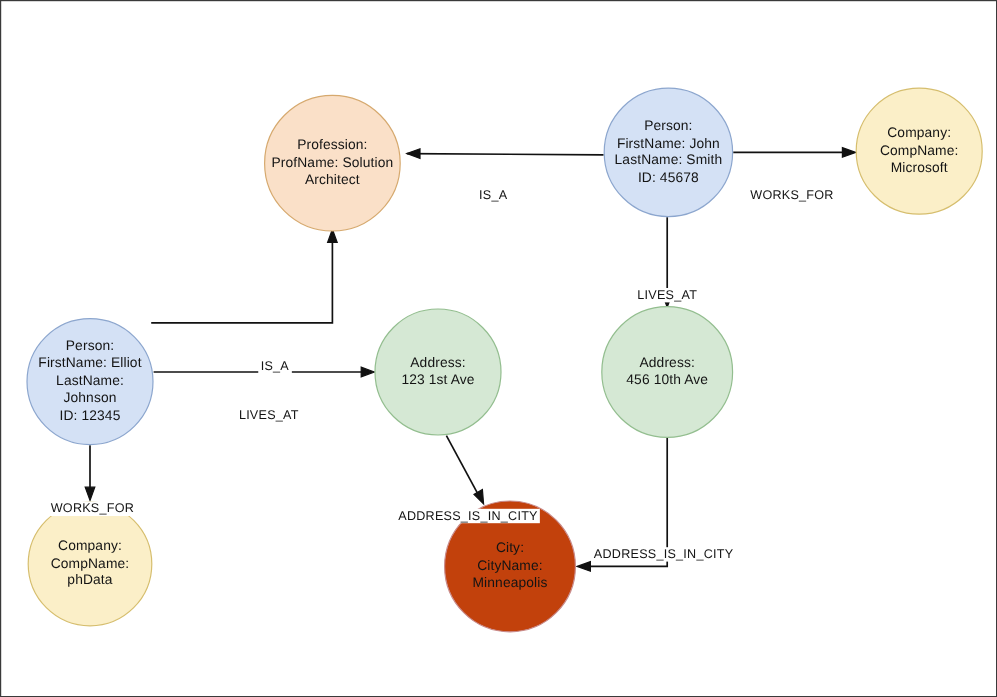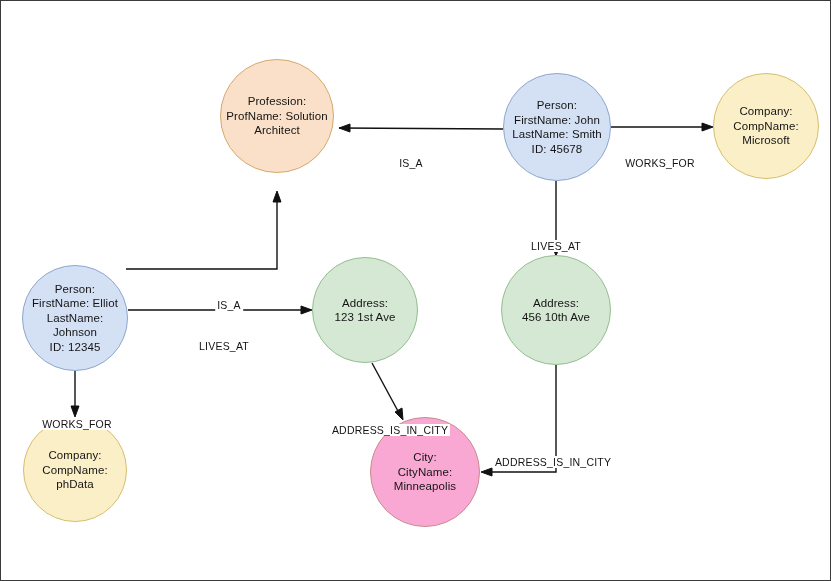--- a/index.html
+++ b/index.html
@@ -85,21 +85,21 @@
         <path d="M 372 363 L 399 413" fill="none" stroke="#111111" stroke-width="1.4"></path>
         <path d="M 403 420 L 402 408 L 395 412 Z" fill="#111111" stroke="#111111" stroke-width="1"></path>
       </g>
       <g>
         <path d="M 556 365 L 556 472 L 488 472" fill="none" stroke="#111111" stroke-width="1.4"></path>
         <path d="M 481 472 L 492 468 L 492 476 Z" fill="#111111" stroke="#111111" stroke-width="1"></path>
       </g>
     </svg>
 
   <div id="node-layer">
-      <div class="node" style="left: 220px; top: 59px; width: 114px; height: 114px; background: rgb(250, 224, 200); border-color: rgb(214, 169, 110);">
+      <div class="node" style="left: 220px; top: 79px; width: 114px; height: 114px; background: rgb(250, 224, 200); border-color: rgb(214, 169, 110);">
         <span class="node-text">Profession:
 ProfName: Solution
 Architect</span>
       </div>
       <div class="node" style="left: 503px; top: 73px; width: 108px; height: 108px; background: rgb(212, 225, 245); border-color: rgb(140, 166, 206);">
         <span class="node-text">Person:
 FirstName: John
 LastName: Smith
 ID: 45678</span>
       </div>
@@ -120,21 +120,21 @@
       </div>
       <div class="node" style="left: 501px; top: 255px; width: 110px; height: 110px; background: rgb(213, 232, 212); border-color: rgb(147, 190, 143);">
         <span class="node-text">Address:
 456 10th Ave</span>
       </div>
       <div class="node" style="left: 23px; top: 418px; width: 104px; height: 104px; background: rgb(251, 239, 200); border-color: rgb(214, 190, 110);">
         <span class="node-text">Company:
 CompName:
 phData</span>
       </div>
-      <div class="node" style="left: 370px; top: 417px; width: 110px; height: 110px; background: #f9a8d4; border-color: rgb(201, 139, 139); justify-content: center;">
+      <div class="node" style="left: 370px; top: 417px; width: 110px; height: 110px; background: #c2410c; border-color: rgb(201, 139, 139); justify-content: center;">
         <span class="node-text">City:
 CityName:
 Minneapolis</span>
       </div>
     </div>
 
   <div id="label-layer">
       <div class="edge-label" style="left: 411px; top: 127px;">IS_A</div>
       <div class="edge-label" style="left: 660px; top: 127px;">WORKS_FOR</div>
       <div class="edge-label" style="left: 556px; top: 210px;">LIVES_AT</div>

